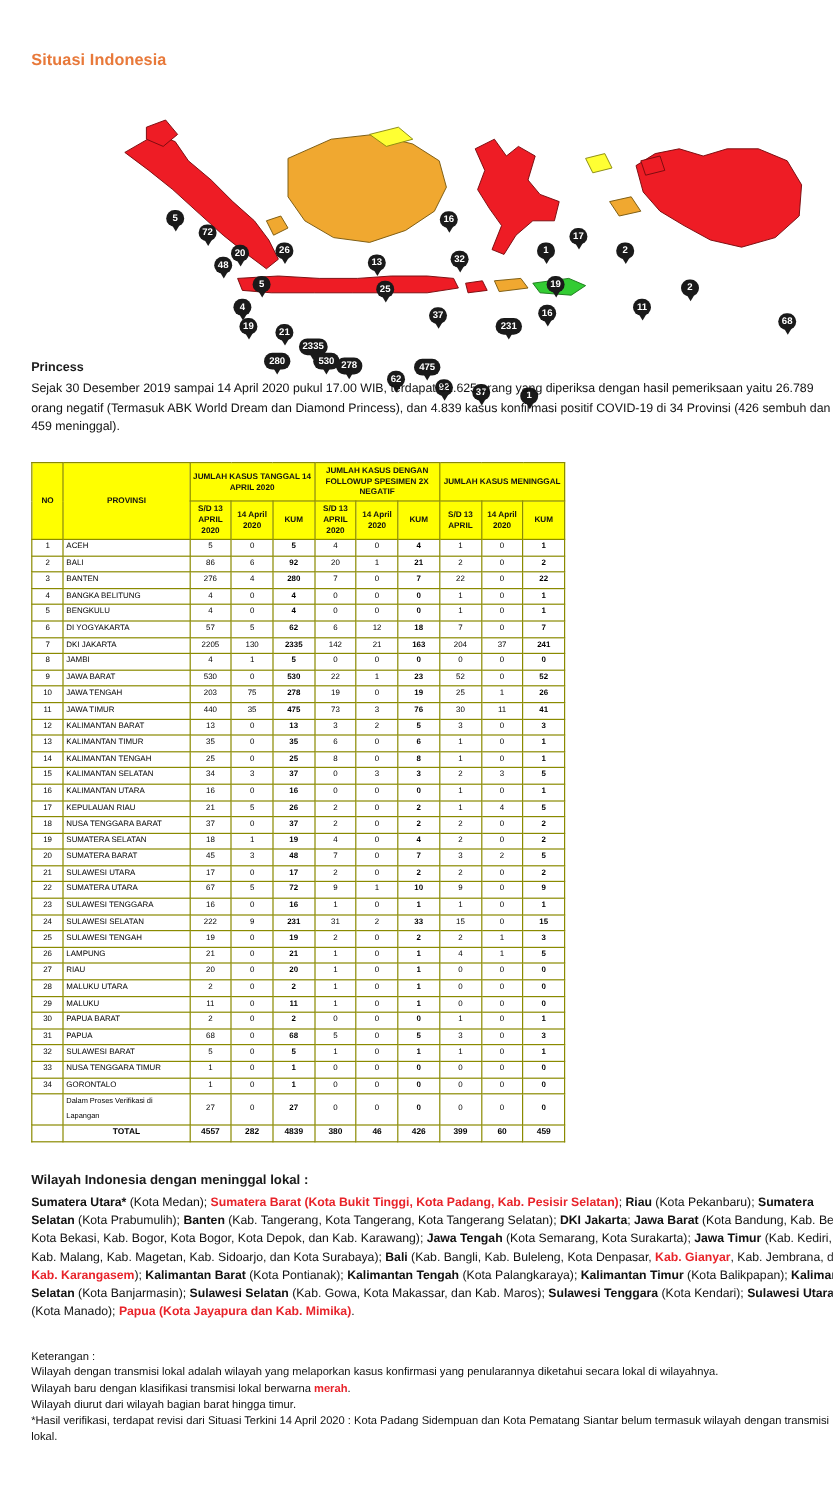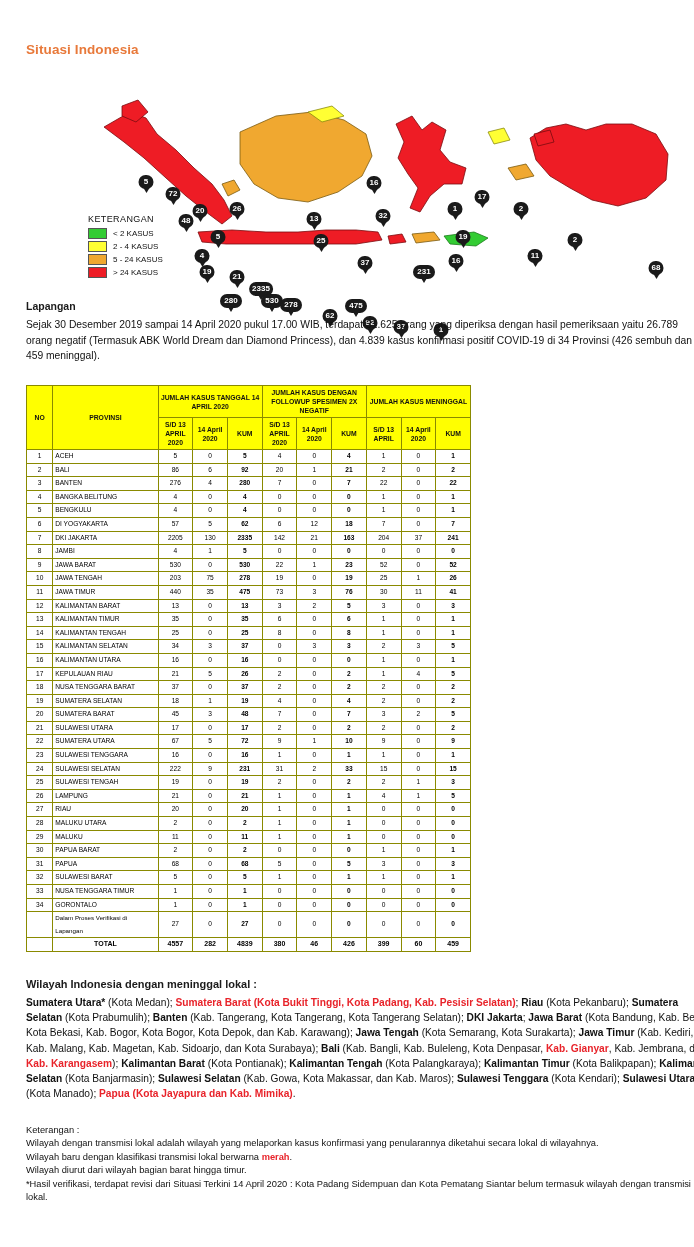--- a/index.html
+++ b/index.html
@@ -205,39 +205,20 @@
       <path d="M370 52 L386 44 L396 58 L406 50 L420 58 L414 78 L424 90 L440 96 L436 112 L418 112 L404 124 L394 140 L384 136 L392 116 L382 102 L372 86 L378 70 Z" fill="#ee1c25" stroke="#7a0b0f" stroke-width="0.8"></path>
 
       <path d="M462 60 L478 56 L484 68 L468 72 Z" fill="#ffff33" stroke="#8a8a10" stroke-width="0.8"></path>
       <path d="M482 96 L500 92 L508 104 L490 108 Z" fill="#f0a830" stroke="#7a5a10" stroke-width="0.8"></path>
       <path d="M520 84 L536 80 L544 92 L526 96 Z" fill="#ffff33" stroke="#8a8a10" stroke-width="0.8"></path>
 
       <path d="M504 66 L520 56 L540 52 L560 58 L580 52 L606 52 L630 62 L642 82 L640 108 L620 126 L592 134 L566 128 L544 116 L524 104 L510 88 Z" fill="#ee1c25" stroke="#7a0b0f" stroke-width="0.8"></path>
       <path d="M508 62 L524 58 L528 70 L512 74 Z" fill="#ee1c25" stroke="#7a0b0f" stroke-width="0.8"></path>
     </svg>
 
-    <div class="legend">
-      <div class="legend-title">KETERANGAN</div>
-      <div class="legend-row">
-        <span class="legend-swatch" style="background:#33cc33"></span>
-        <span>&lt; 2 KASUS</span>
-      </div>
-      <div class="legend-row">
-        <span class="legend-swatch" style="background:#ffff33"></span>
-        <span>2 - 4 KASUS</span>
-      </div>
-      <div class="legend-row">
-        <span class="legend-swatch" style="background:#f0a830"></span>
-        <span>5 - 24 KASUS</span>
-      </div>
-      <div class="legend-row">
-        <span class="legend-swatch" style="background:#ee1c25"></span>
-        <span>&gt; 24 KASUS</span>
-      </div>
-    </div>
 
     <div id="map-pins">
         <div class="pin" style="left: 120px; top: 121px;">
           <div class="pin-body">5</div>
           <div class="pin-tail"></div>
         </div>
         <div class="pin" style="left: 147px; top: 133px;">
           <div class="pin-body">72</div>
           <div class="pin-tail"></div>
         </div>
@@ -357,21 +338,21 @@
           <div class="pin-body">37</div>
           <div class="pin-tail"></div>
         </div>
         <div class="pin" style="left: 415px; top: 269px;">
           <div class="pin-body">1</div>
           <div class="pin-tail"></div>
         </div>
       </div>
   </div>
 
-  <div class="sec-head" id="ringkasan-head">Lapangan</div>
+  <div class="sec-head" id="ringkasan-head">Princess</div>
   <div class="ringkasan-body">Sejak 30 Desember 2019 sampai 14 April 2020 pukul 17.00 WIB, terdapat 31.625 orang yang diperiksa dengan hasil pemeriksaan yaitu 26.789 orang negatif (Termasuk ABK World Dream dan Diamond Princess), dan 4.839 kasus konfirmasi positif COVID-19 di 34 Provinsi (426 sembuh dan 459 meninggal).</div>
 
   <div class="table-wrap">
     <table class="data">
       <thead>
         <tr>
           <th rowspan="2" style="width:22px">NO</th>
           <th rowspan="2" style="width:97px">PROVINSI</th>
           <th colspan="3" style="width:96px">JUMLAH KASUS TANGGAL 14 APRIL 2020</th>
           <th colspan="3" style="width:96px">JUMLAH KASUS DENGAN FOLLOWUP SPESIMEN 2X NEGATIF</th>

